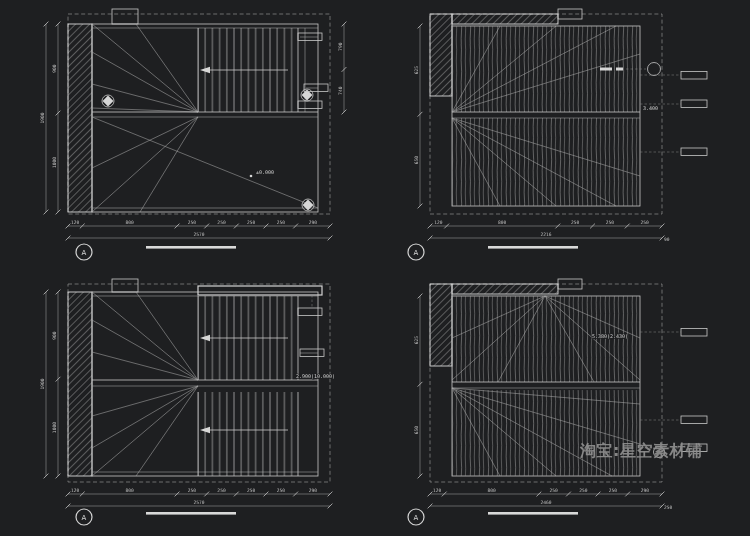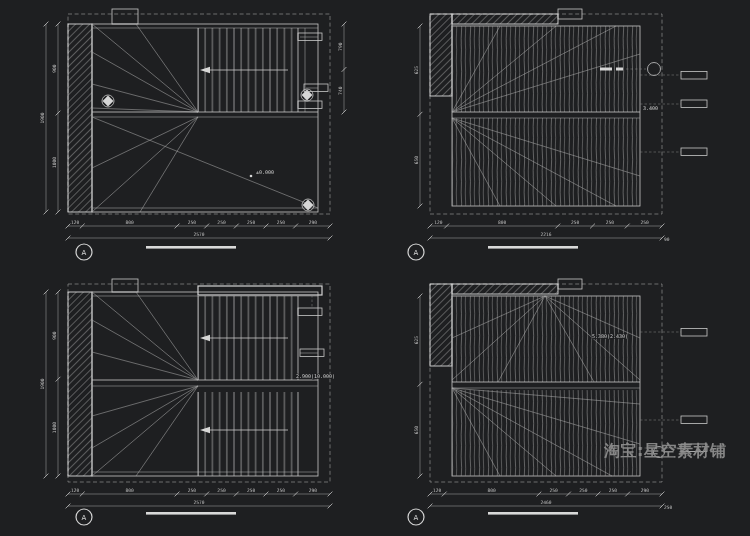--- a/index.html
+++ b/index.html
@@ -14,21 +14,21 @@
   .dimln{stroke:#9f9f9f;stroke-width:.55;fill:none;}
   .tick {stroke:#c2c2c2;stroke-width:.8;}
   .wall {fill:url(#hatch);stroke:#d8d8d8;stroke-width:.9;}
   .sym  {fill:#d6d6d6;stroke:none;}
   .bar  {fill:#d9d9d9;stroke:none;}
   .dimtxt{font:4.6px "DejaVu Sans Mono", monospace;fill:#bdbdbd;
           paint-order:stroke;stroke:#1e1f21;stroke-width:1.4;}
   .note {font:5px "DejaVu Sans Mono", monospace;fill:#d0d0d0;
          paint-order:stroke;stroke:#1e1f21;stroke-width:1.6;}
   .bubble-txt{font:7px "DejaVu Sans", sans-serif;fill:#d6d6d6;text-anchor:middle;}
-  .watermark{position:absolute;left:604px;top:441px;font-size:16px;font-weight:bold;
+  .watermark{position:absolute;left:580px;top:441px;font-size:16px;font-weight:bold;
              letter-spacing:.5px;color:#8f8f8f;opacity:.92;
              font-family:"DejaVu Sans", sans-serif;text-align:right;}
 </style>
 </head>
 <body>
 
 <div class="stage">
 <svg width="750" height="536" viewBox="0 0 750 536">
   <defs>
     <pattern id="hatch" width="5" height="5" patternUnits="userSpaceOnUse" patternTransform="rotate(45)">

